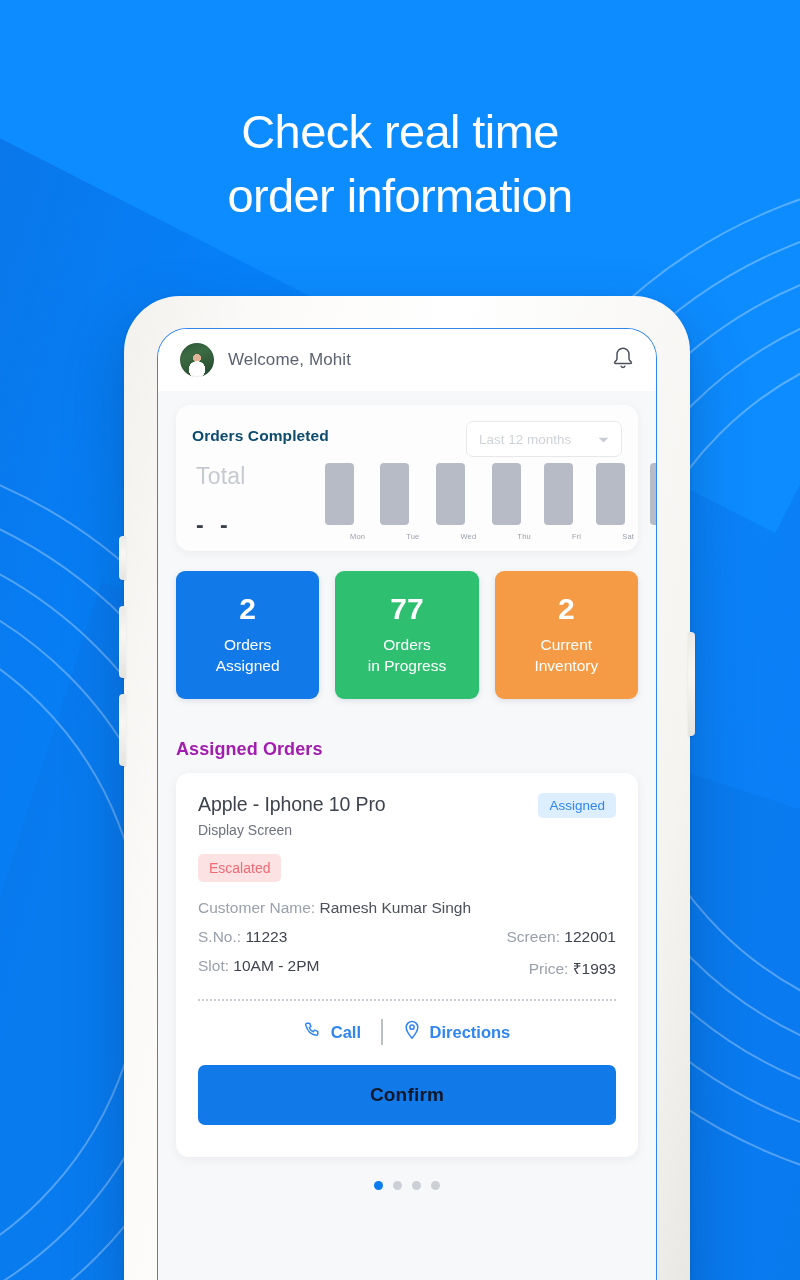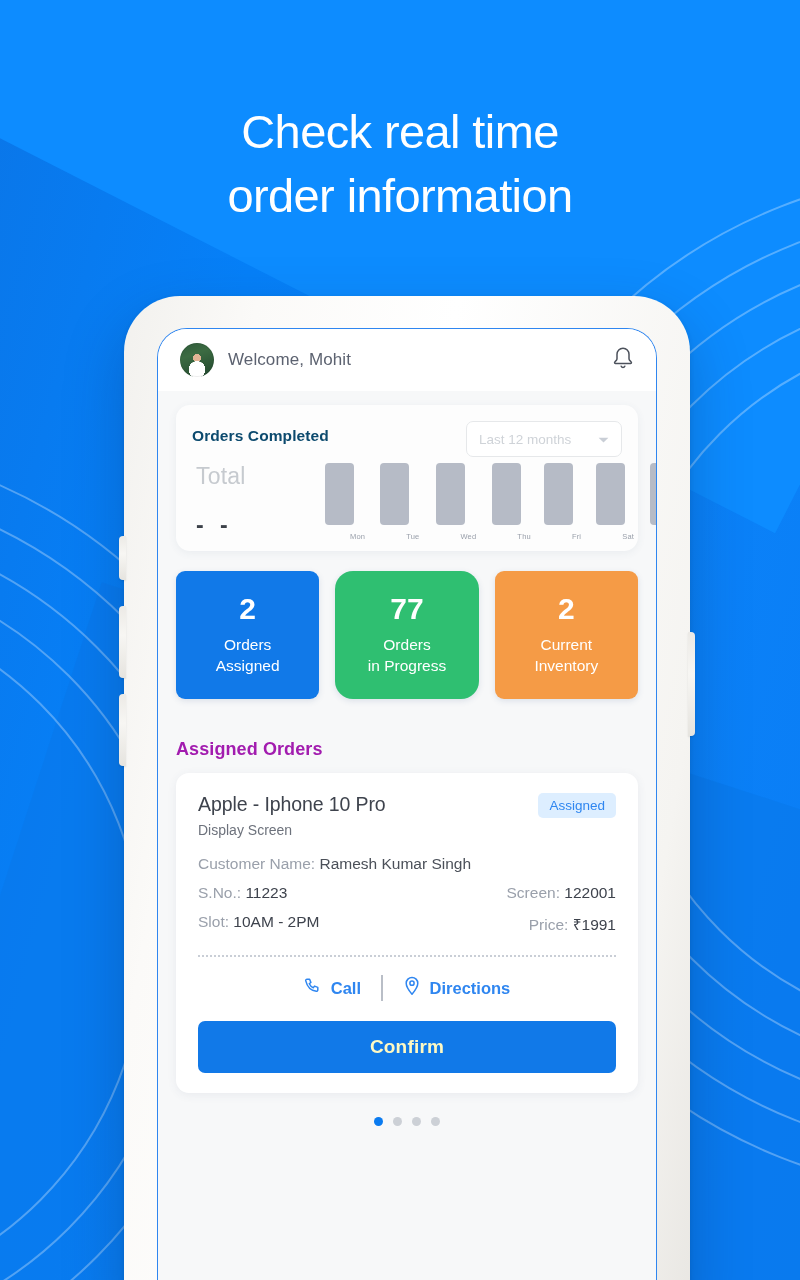--- a/index.html
+++ b/index.html
@@ -200,21 +200,21 @@
     margin-top: 40px;
     font-size: 18px;
     color: #a21caf;
     font-weight: 700;
     letter-spacing: .1px;
   }
   #order-card {
     margin-top: 13px;
     background: #ffffff;
     border-radius: 13px;
-    padding: 20px 22px 20px;
+    padding: 20px 22px 32px;
     box-shadow: 0 2px 10px rgba(60,80,120,0.08);
   }
   #order-top { display: flex; align-items: flex-start; justify-content: space-between; }
   #order-name { font-size: 19.5px; color: #3e434d; font-weight: 500; letter-spacing: -.1px; }
   #order-sub { font-size: 14px; color: #6d727c; margin-top: 6px; font-weight: 500; }
   #status-badge {
     background: #ddeeff;
     color: #2f86f0;
     font-size: 13.5px;
     font-weight: 500;
@@ -258,24 +258,24 @@
     align-items: center;
     gap: 9px;
     color: #2f86f0;
     font-size: 16.5px;
     font-weight: bold;
     padding: 4px 20px;
   }
   #action-separator { width: 1.5px; height: 26px; background: #b9bec7; }
   #confirm-button {
     margin-top: 17px;
-    height: 52px;
+    height: 60px;
     background: #1179e8;
     border-radius: 7px;
-    color: #fef9c3;
+    color: #0f172a;
     font-size: 19px;
     font-weight: bold;
     display: flex;
     align-items: center;
     justify-content: center;
     letter-spacing: .2px;
   }
 
   
   #pager-dots {
@@ -390,21 +390,21 @@
       </div>
 
       <div id="stats-row">
           <div class="stat-card" style="background: rgb(17, 121, 232);">
             <div class="stat-value">2</div>
             <div class="stat-label">
               <div>Orders</div>
               <div>Assigned</div>
             </div>
           </div>
-          <div class="stat-card" style="background: rgb(47, 191, 113); border-radius: 18px;">
+          <div class="stat-card" style="background: rgb(47, 191, 113);">
             <div class="stat-value">77</div>
             <div class="stat-label">
               <div>Orders</div>
               <div>in Progress</div>
             </div>
           </div>
           <div class="stat-card" style="background: rgb(245, 155, 70);">
             <div class="stat-value">2</div>
             <div class="stat-label">
               <div>Current</div>
@@ -417,20 +417,21 @@
 
       <div id="order-card">
         <div id="order-top">
           <div>
             <div id="order-name">Apple - Iphone 10 Pro</div>
             <div id="order-sub">Display Screen</div>
           </div>
           <div id="status-badge">Assigned</div>
         </div>
 
+        <div><span id="escalated-badge">Escalated</span></div>
 
         <div id="customer-line">
           <span>Customer Name:</span>
           <b>Ramesh Kumar Singh</b>
         </div>
 
         <div class="detail-row">
           <div>
             <span>S.No.:</span>
             <b>11223</b>
@@ -441,21 +442,21 @@
           </div>
         </div>
 
         <div class="detail-row">
           <div>
             <span>Slot:</span>
             <b>10AM - 2PM</b>
           </div>
           <div>
             <span>Price:</span>
-            <b>₹1991</b>
+            <b>₹1993</b>
           </div>
         </div>
 
         <div id="dotted-divider"></div>
 
         <div id="actions-row">
           <div class="action-btn">
             <span>
               <svg width="18" height="18" viewBox="0 0 18 18" fill="none">
                 <path d="M3 2.2h2.6l1.3 3.3-1.6 1.2c.8 1.8 2.2 3.2 4 4l1.2-1.6 3.3 1.3v2.6c0 .8-.7 1.4-1.5 1.3C6.6 13.7 3.3 10.4 1.7 3.7 1.6 2.9 2.2 2.2 3 2.2z" stroke="#2f86f0" stroke-width="1.5" stroke-linejoin="round"></path>

